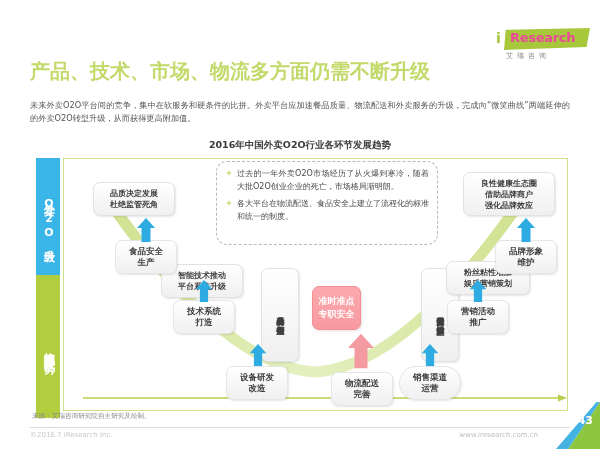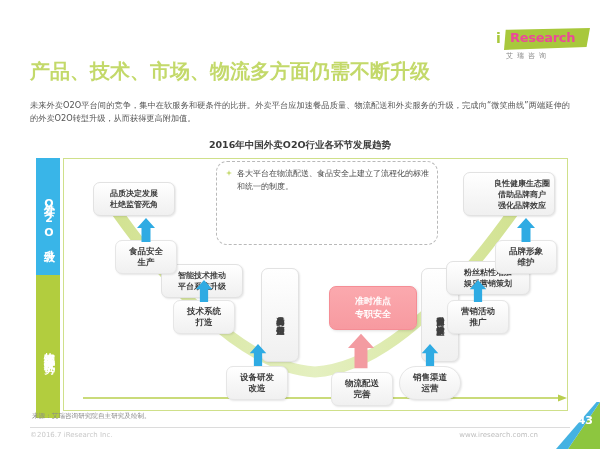--- a/index.html
+++ b/index.html
@@ -183,35 +183,35 @@
 
   <div class="node out" style="left:161px;top:264px;width:82px;height:34px;">
     <span style="white-space:pre-line">智能技术推动
 平台系统升级</span>
   </div>
 
   <div class="node out vert" style="left:261px;top:268px;width:38px;height:94px;">
     <span>餐品品类研发 衍生链条延伸</span>
   </div>
 
-  <div class="node pink" style="left:329px;top:286px;width:88px;height:44px;">
+  <div class="node pink" style="left:312px;top:286px;width:49px;height:44px;">
     <span style="white-space:pre-line">准时准点
 专职安全</span>
   </div>
 
   <div class="node out vert" style="left:421px;top:268px;width:38px;height:94px;">
     <span>留住商户吸引用户 多渠道推广宣传</span>
   </div>
 
   <div class="node out" style="left:446px;top:261px;width:84px;height:34px;">
     <span style="white-space:pre-line">粉丝粘性增加
 娱乐营销策划</span>
   </div>
 
-  <div class="node out" style="left:463px;top:172px;width:92px;height:44px;justify-content:flex-end;">
+  <div class="node out" style="left:463px;top:172px;width:92px;height:44px;">
     <span style="white-space:pre-line">良性健康生态圈
 借助品牌商户
 强化品牌效应</span>
   </div>
 
   <div class="node inp" style="left:115px;top:240px;width:62px;height:34px;">
     <span style="white-space:pre-line">食品安全
 生产</span>
   </div>
 
@@ -261,20 +261,24 @@
     <polygon points="9,0 18,10 13.5,10 13.5,24 4.5,24 4.5,10 0,10" fill="#2fabe3"></polygon>
   </svg>
   <svg class="arr" style="left:469px;top:280px;width:18px;height:22px;" viewBox="0 0 18 24">
     <polygon points="9,0 18,10 13.5,10 13.5,24 4.5,24 4.5,10 0,10" fill="#2fabe3"></polygon>
   </svg>
   <svg class="arr" style="left:517px;top:218px;width:18px;height:24px;" viewBox="0 0 18 24">
     <polygon points="9,0 18,10 13.5,10 13.5,24 4.5,24 4.5,10 0,10" fill="#2fabe3"></polygon>
   </svg>
 
   <div class="callout">
+    <div class="bullet-row">
+      <div class="bullet-dot"></div>
+      <div class="bullet-txt">过去的一年外卖O2O市场经历了从火爆到寒冷，随着大批O2O创业企业的死亡，市场格局渐明朗。</div>
+    </div>
     <div class="bullet-row">
       <div class="bullet-dot"></div>
       <div class="bullet-txt">各大平台在物流配送、食品安全上建立了流程化的标准和统一的制度。</div>
     </div>
   </div>
 
   <div class="src">来源：艾瑞咨询研究院自主研究及绘制。</div>
   <div class="foot-rule"></div>
   <div class="copy">©2016.7 iResearch Inc.</div>
   <div class="url">www.iresearch.com.cn</div>

